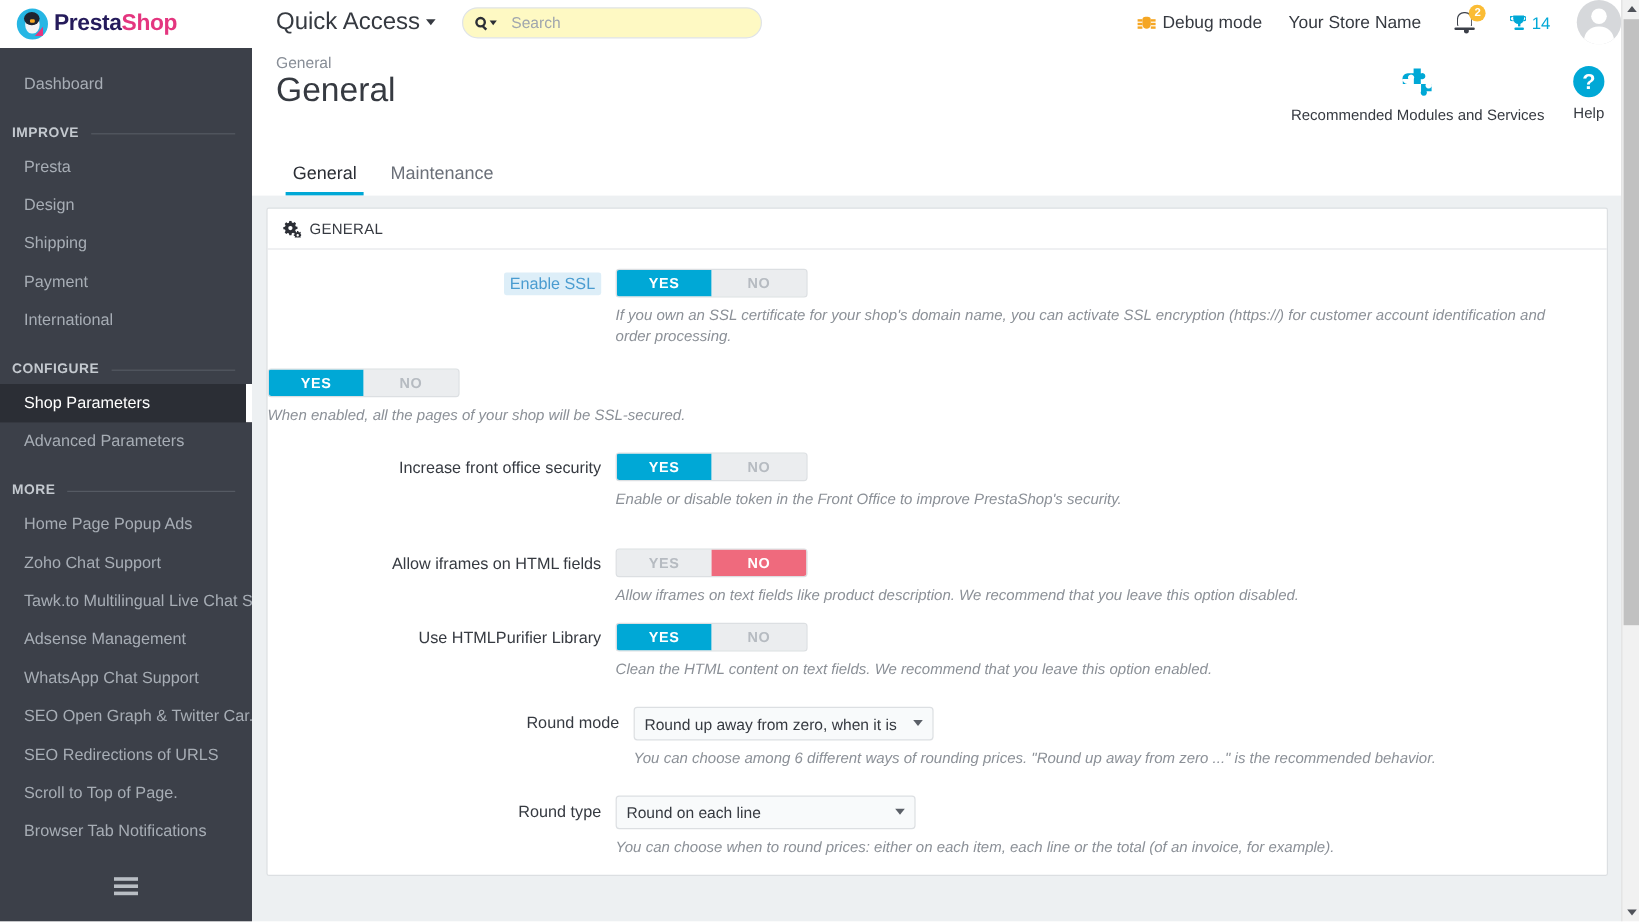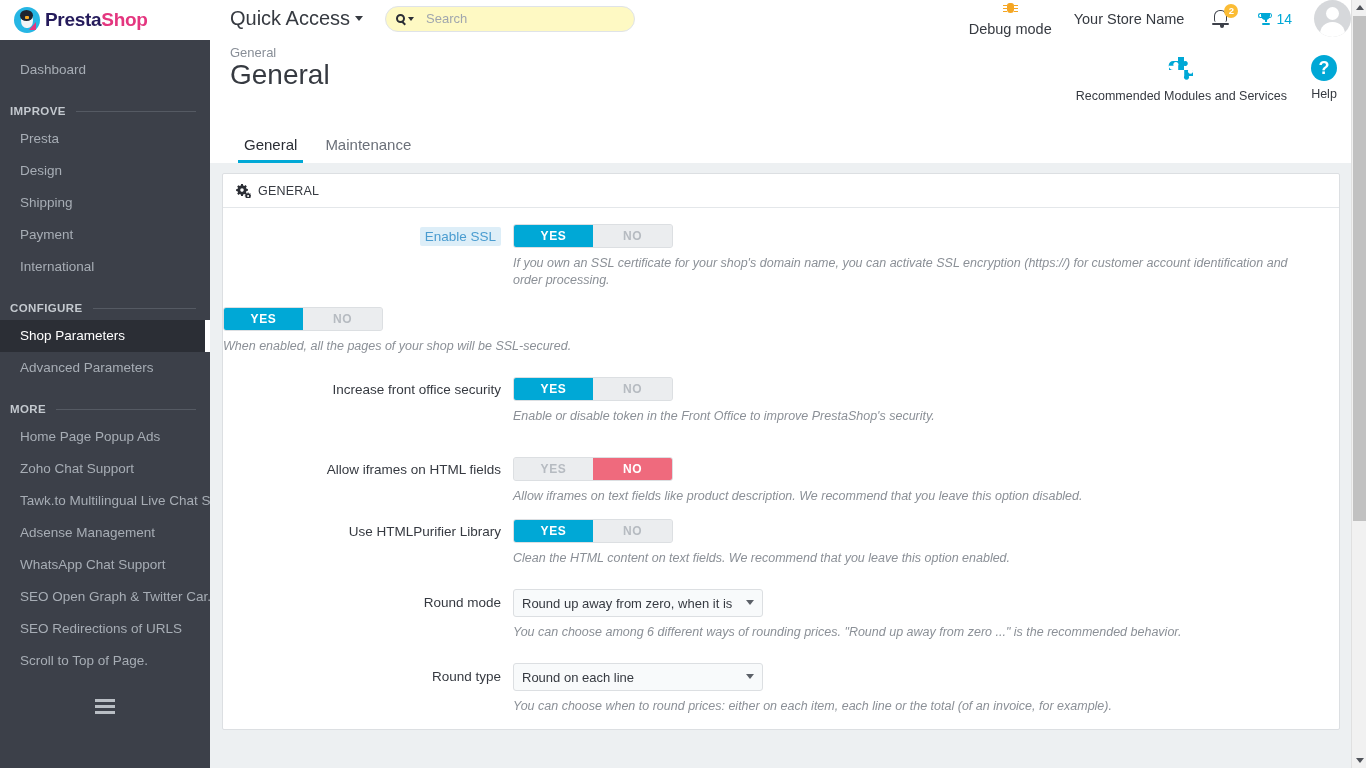--- a/index.html
+++ b/index.html
@@ -162,21 +162,21 @@
 
   .header-right {
     margin-left: auto;
     display: flex; align-items: center; gap: 0;
     padding-right: 0;
     height: 37px;
   }
   .debug-mode {
     display: flex; align-items: center; gap: 7px;
     font-size: 14.5px; color: #363a41;
-    cursor: pointer; white-space: nowrap; flex-direction: column;
+    cursor: pointer; white-space: nowrap;
   }
   .bug-icon {
     width: 13px; height: 13px; position: relative; flex: 0 0 auto;
   }
   .bug-icon .body {
     position: absolute; left: 3px; top: 2px;
     width: 7px; height: 10px; border-radius: 3px 3px 4px 4px;
     background: #f5a623;
   }
   .bug-icon .leg {
@@ -498,20 +498,21 @@
       <span class="rule"></span>
     </div>
     <a class="nav-link">Home Page Popup Ads</a>
     <a class="nav-link">Zoho Chat Support</a>
     <a class="nav-link">Tawk.to Multilingual Live Chat S...</a>
     <a class="nav-link">Adsense Management</a>
     <a class="nav-link">WhatsApp Chat Support</a>
     <a class="nav-link">SEO Open Graph &amp; Twitter Car...</a>
     <a class="nav-link">SEO Redirections of URLS</a>
     <a class="nav-link">Scroll to Top of Page.</a>
+    <a class="nav-link">Browser Tab Notifications</a>
 
     <div class="sidebar-toggle">
       <span></span>
         <span></span>
         <span></span>
     </div>
   </aside>
 
   <header class="header">
     <div class="quick-access">
@@ -656,21 +657,21 @@
           </div>
           <div class="form-field">
             <div class="switch">
               <span class="opt on-yes">YES</span>
               <span class="opt">NO</span>
             </div>
             <div class="hint">Clean the HTML content on text fields. We recommend that you leave this option enabled.</div>
           </div>
         </div>
 
-        <div class="form-row" style="margin-top:22px;">
+        <div class="form-row" style="margin-top:22px;padding-left:15px;">
           <div class="form-label" style="padding-top:6px;">
             <span>Round mode</span>
           </div>
           <div class="form-field">
             <span class="select-wrap">
               <select class="form-select" style="width:250px">
                 <option>Round up away from zero, when it is half way there</option>
               </select>
               <span class="select-caret"></span>
             </span>

